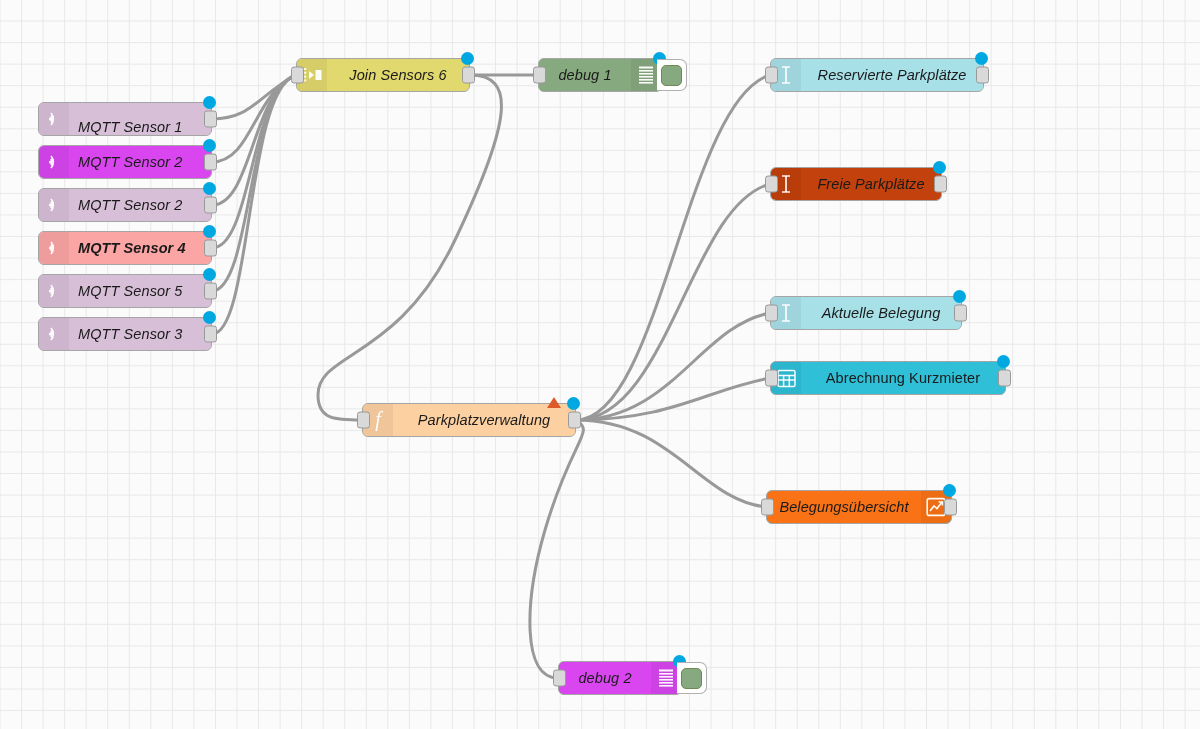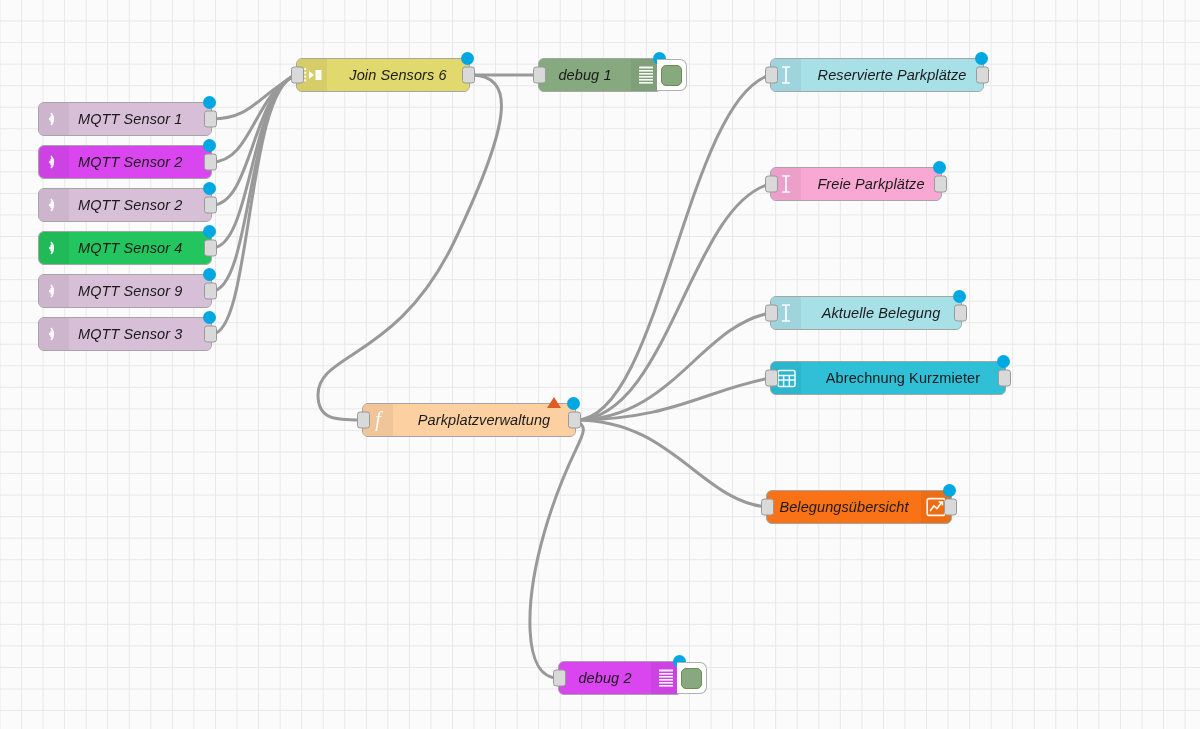--- a/index.html
+++ b/index.html
@@ -147,21 +147,21 @@
       <path d="M 576,420 C 660,420 686,100 770,75" fill="none" stroke="#999999" stroke-width="3" stroke-linecap="round"></path>
       <path d="M 576,420 C 668,420 690,205 770,184" fill="none" stroke="#999999" stroke-width="3" stroke-linecap="round"></path>
       <path d="M 576,420 C 672,420 700,326 770,313" fill="none" stroke="#999999" stroke-width="3" stroke-linecap="round"></path>
       <path d="M 576,420 C 672,420 708,389 770,378" fill="none" stroke="#999999" stroke-width="3" stroke-linecap="round"></path>
       <path d="M 576,420 C 672,420 700,500 766,507" fill="none" stroke="#999999" stroke-width="3" stroke-linecap="round"></path>
       <path d="M 576,420 C 596,432 572,438 545,530 C 524,602 522,678 558,678" fill="none" stroke="#999999" stroke-width="3" stroke-linecap="round"></path>
     </svg>
 
   <div id="node-layer">
       <div class="node" style="left: 38px; top: 102px; width: 174px; background: rgb(216, 191, 216);">
-        <div class="node-body" style="background: rgb(216, 191, 216);">
+        <div class="node-body" style="background: rgb(216, 191, 216); align-items: flex-end;">
           <div class="node-icon">
             <svg class="glyph" width="20" height="20" viewBox="0 0 20 20">
               <path d="M7 4 A9 9 0 0 1 7 16" fill="none" stroke="rgba(255,255,255,0.95)" stroke-width="1.7"></path>
               <path d="M7 6.8 A6.2 6.2 0 0 1 7 13.2" fill="none" stroke="rgba(255,255,255,0.95)" stroke-width="1.7"></path>
               <path d="M7 9.4 A3.2 3.2 0 0 1 7 10.6" fill="none" stroke="rgba(255,255,255,0.95)" stroke-width="1.7"></path>
               <circle cx="6.4" cy="10" r="1.5" fill="rgba(255,255,255,0.95)"></circle>
             </svg>
           </div>
           <div class="node-label">MQTT Sensor 1</div>
         </div>
@@ -192,21 +192,21 @@
               <path d="M7 9.4 A3.2 3.2 0 0 1 7 10.6" fill="none" stroke="rgba(255,255,255,0.95)" stroke-width="1.7"></path>
               <circle cx="6.4" cy="10" r="1.5" fill="rgba(255,255,255,0.95)"></circle>
             </svg>
           </div>
           <div class="node-label">MQTT Sensor 2</div>
         </div>
         <div class="port out"></div>
         <div class="status-dot" style="background: rgb(0, 168, 225);"></div>
       </div>
       <div class="node" style="left: 38px; top: 231px; width: 174px; background: rgb(216, 191, 216);">
-        <div class="node-body" style="background: #22c55e;">
+        <div class="node-body" style="background: #fca5a5; font-weight: bold;">
           <div class="node-icon">
             <svg class="glyph" width="20" height="20" viewBox="0 0 20 20">
               <path d="M7 4 A9 9 0 0 1 7 16" fill="none" stroke="rgba(255,255,255,0.95)" stroke-width="1.7"></path>
               <path d="M7 6.8 A6.2 6.2 0 0 1 7 13.2" fill="none" stroke="rgba(255,255,255,0.95)" stroke-width="1.7"></path>
               <path d="M7 9.4 A3.2 3.2 0 0 1 7 10.6" fill="none" stroke="rgba(255,255,255,0.95)" stroke-width="1.7"></path>
               <circle cx="6.4" cy="10" r="1.5" fill="rgba(255,255,255,0.95)"></circle>
             </svg>
           </div>
           <div class="node-label">MQTT Sensor 4</div>
         </div>
@@ -216,21 +216,21 @@
       <div class="node" style="left: 38px; top: 274px; width: 174px; background: rgb(216, 191, 216);">
         <div class="node-body" style="background: rgb(216, 191, 216);">
           <div class="node-icon">
             <svg class="glyph" width="20" height="20" viewBox="0 0 20 20">
               <path d="M7 4 A9 9 0 0 1 7 16" fill="none" stroke="rgba(255,255,255,0.95)" stroke-width="1.7"></path>
               <path d="M7 6.8 A6.2 6.2 0 0 1 7 13.2" fill="none" stroke="rgba(255,255,255,0.95)" stroke-width="1.7"></path>
               <path d="M7 9.4 A3.2 3.2 0 0 1 7 10.6" fill="none" stroke="rgba(255,255,255,0.95)" stroke-width="1.7"></path>
               <circle cx="6.4" cy="10" r="1.5" fill="rgba(255,255,255,0.95)"></circle>
             </svg>
           </div>
-          <div class="node-label">MQTT Sensor 9</div>
+          <div class="node-label">MQTT Sensor 5</div>
         </div>
         <div class="port out"></div>
         <div class="status-dot" style="background: rgb(0, 168, 225);"></div>
       </div>
       <div class="node" style="left: 38px; top: 317px; width: 174px; background: rgb(216, 191, 216);">
         <div class="node-body" style="background: rgb(216, 191, 216);">
           <div class="node-icon">
             <svg class="glyph" width="20" height="20" viewBox="0 0 20 20">
               <path d="M7 4 A9 9 0 0 1 7 16" fill="none" stroke="rgba(255,255,255,0.95)" stroke-width="1.7"></path>
               <path d="M7 6.8 A6.2 6.2 0 0 1 7 13.2" fill="none" stroke="rgba(255,255,255,0.95)" stroke-width="1.7"></path>
@@ -314,21 +314,21 @@
               </g>
             </svg>
           </div>
           <div class="node-label center">Reservierte Parkplätze</div>
         </div>
         <div class="port in"></div>
         <div class="port out"></div>
         <div class="status-dot" style="background: rgb(0, 168, 225);"></div>
       </div>
       <div class="node" style="left: 770px; top: 167px; width: 172px; background: rgb(168, 224, 232);">
-        <div class="node-body" style="background: #f9a8d4; align-items: center;">
+        <div class="node-body" style="background: #c2410c; align-items: center;">
           <div class="node-icon">
             <svg class="glyph" width="14" height="20" viewBox="0 0 14 20">
               <g stroke="rgba(255,255,255,0.95)" stroke-width="1.7" fill="none">
                 <line x1="7" y1="2" x2="7" y2="18"></line>
                 <line x1="3" y1="2" x2="11" y2="2"></line>
                 <line x1="3" y1="18" x2="11" y2="18"></line>
               </g>
             </svg>
           </div>
           <div class="node-label center">Freie Parkplätze</div>

